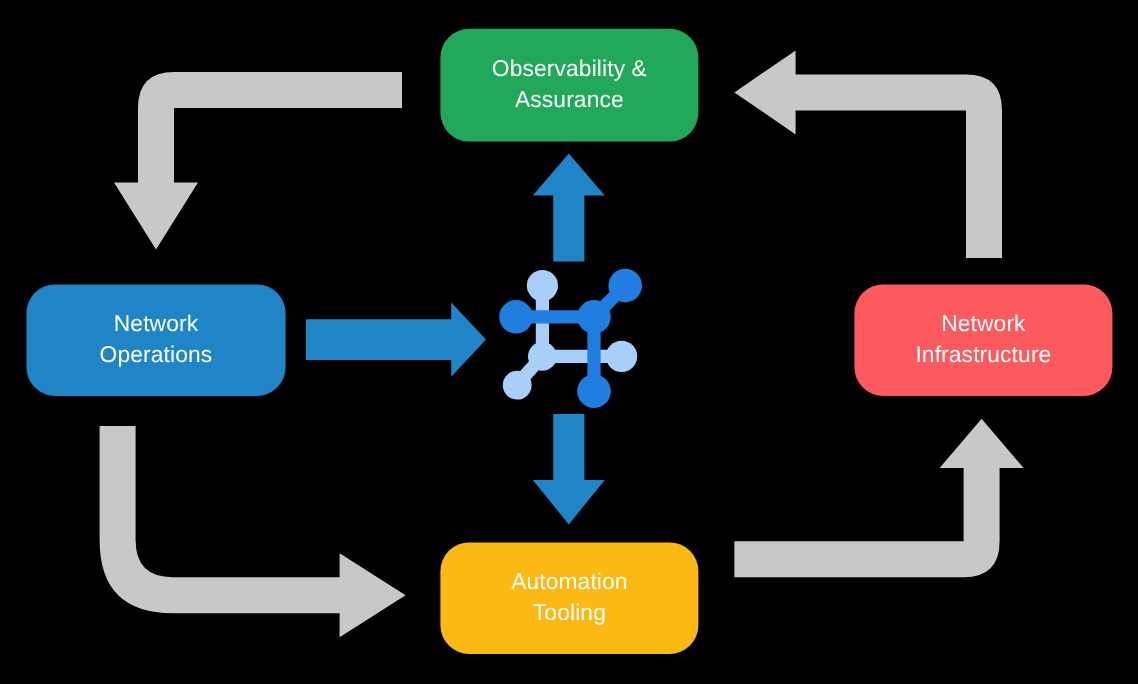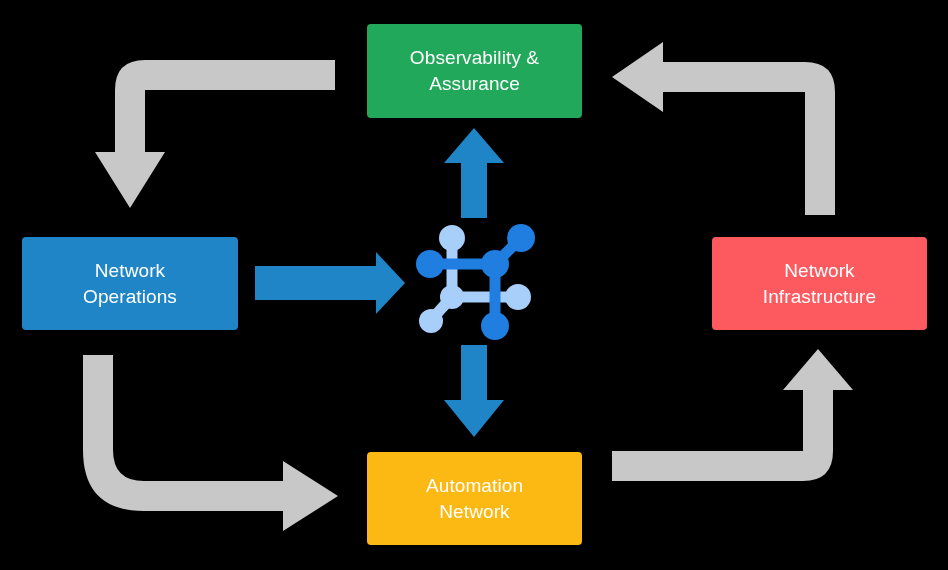--- a/index.html
+++ b/index.html
@@ -10,21 +10,21 @@
   #canvas {
     position: relative;
     width: 948px;
     height: 570px;
     background: #000000;
     overflow: hidden;
     font-family: "Liberation Sans", sans-serif;
   }
   .node-box {
     position: absolute;
-    border-radius: 4px;
+    border-radius: 24px;
     display: flex;
     align-items: center;
     justify-content: center;
     text-align: center;
     color: #ffffff;
     font-size: 19px;
     line-height: 1.35;
     font-weight: 400;
     letter-spacing: 0.1px;
     box-sizing: border-box;
@@ -164,16 +164,16 @@
 Operations</span>
   </div>
 
   <div class="node-box" id="box-infrastructure" style="background:#fc5a5f;">
     <span class="node-label">Network
 Infrastructure</span>
   </div>
 
   <div class="node-box" id="box-automation" style="background:#fdb913;">
     <span class="node-label">Automation
-Network</span>
+Tooling</span>
   </div>
 
 </div>
 
 </body></html>

